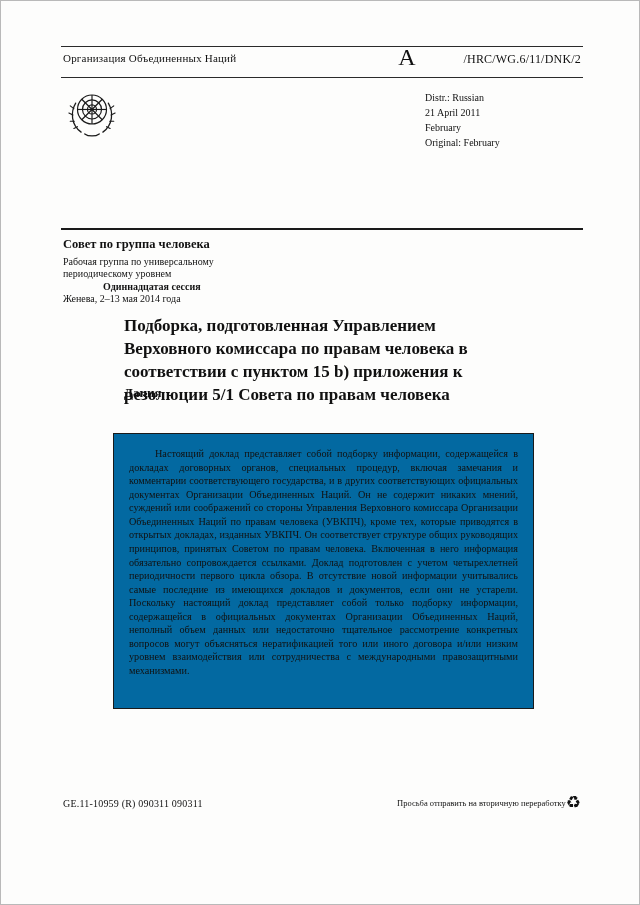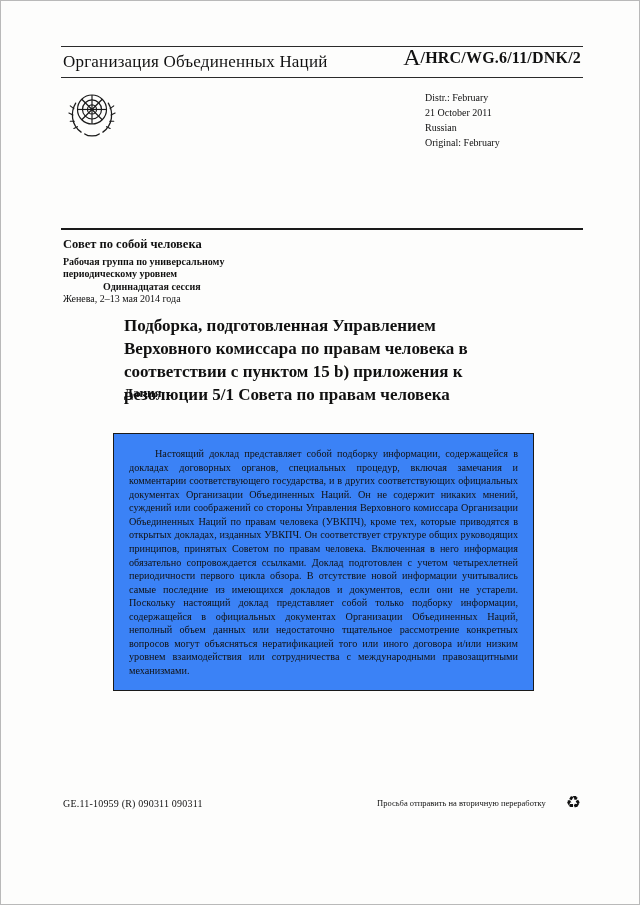--- a/index.html
+++ b/index.html
@@ -14,75 +14,75 @@
     font-family: "Liberation Serif", "DejaVu Serif", serif;
     color: #111;
     overflow: hidden;
   }
   .rule-top    { position: absolute; left: 60px; right: 56px; top: 45px;  border-top: 1px solid #2a2a2a; }
   .rule-mid    { position: absolute; left: 60px; right: 56px; top: 76px;  border-top: 1px solid #2a2a2a; }
   .rule-thick  { position: absolute; left: 60px; right: 56px; top: 227px; border-top: 2.5px solid #1a1a1a; }
 
   .org-name {
     position: absolute; left: 62px; top: 51px;
-    font-size: 17px; letter-spacing: 0.2px;
+    font-size: 11px; letter-spacing: 0.2px;
   }
   .doc-symbol {
     position: absolute; right: 58px; top: 44px;
     white-space: nowrap;
   }
   .doc-symbol .big-a  { font-size: 24px; line-height: 1; vertical-align: -2px; }
-  .doc-symbol .rest   { font-size: 16px; font-weight: bold; letter-spacing: 0.2px; }
+  .doc-symbol .rest   { font-size: 12px; font-weight: normal; letter-spacing: 0.2px; margin-left: 48px; }
 
   .emblem { position: absolute; left: 62px; top: 84px; width: 58px; height: 58px; }
 
   .assembly-title {
     position: absolute; left: 130px; top: 86px;
     font-size: 20px; font-weight: bold; letter-spacing: 0.2px;
   }
   .distr-block {
     position: absolute; left: 424px; top: 89px;
     font-size: 10px; line-height: 1.5;
   }
 
   .session-block { position: absolute; left: 62px; top: 236px; line-height: 1.25; }
   .council-title { font-size: 12.5px; font-weight: bold; margin-bottom: 3px; }
-  .wg-line       { font-size: 10px; font-weight: bold; }
+  .wg-line       { font-size: 10px; font-weight: normal; }
   .session-line  { font-size: 10px; font-weight: bold; padding-left: 40px; }
   .geneva-line   { font-size: 10px; }
 
   .doc-title {
     position: absolute; left: 123px; top: 314px; width: 352px;
     font-size: 17px; font-weight: bold; line-height: 1.35;
   }
   .country-heading {
     position: absolute; left: 123px; top: 384px;
     font-size: 13px; font-weight: bold;
   }
 
   .summary-box {
     position: absolute; left: 112px; top: 432px; width: 421px;
     border: 1.2px solid #1a1a1a;
-    padding: 13px 15px 12px 15px;
-    background: #3b82f6;
+    padding: 13px 15px 30px 15px;
+    background: #0369a1;
   }
   .summary-text {
     font-size: 10.2px; line-height: 1.33;
     text-align: justify;
     text-indent: 26px;
   }
 
   .footer-left {
     position: absolute; left: 62px; top: 797px;
     font-size: 10px; letter-spacing: 0.2px;
   }
   .footer-right {
     position: absolute; right: 58px; top: 793px;
     font-size: 8.5px;
-    display: flex; align-items: center; gap: 20px;
+    display: flex; align-items: center; gap: 0;
   }
   .recycle-glyph { font-size: 17px; line-height: 1; }
 </style>
 </head>
 <body>
 
 <div class="page">
 
   <div class="rule-top"></div>
 
@@ -118,30 +118,30 @@
         <line x1="52" y1="26" x2="56" y2="23"></line>
         <line x1="53" y1="33" x2="57.5" y2="31"></line>
         <line x1="51.5" y1="40" x2="56" y2="40"></line>
         <line x1="48" y1="46" x2="52" y2="48"></line>
       </g>
     </svg>
   </div>
 
 
   <div class="distr-block">
-    <div>Distr.: February</div>
-    <div>21 October 2011</div>
-    <div>Russian</div>
+    <div>Distr.: Russian</div>
+    <div>21 April 2011</div>
+    <div>February</div>
     <div>Original: February</div>
   </div>
 
   <div class="rule-thick"></div>
 
   <div class="session-block">
-    <div class="council-title">Совет по собой человека</div>
+    <div class="council-title">Совет по группа человека</div>
     <div class="wg-line">Рабочая группа по универсальному</div>
     <div class="wg-line">периодическому уровнем</div>
     <div class="session-line">Одиннадцатая сессия</div>
     <div class="geneva-line">Женева, 2–13 мая 2014 года</div>
   </div>
 
   <div class="doc-title">Подборка, подготовленная Управлением Верховного комиссара по правам человека в соответствии с пунктом 15 b) приложения к резолюции 5/1 Совета по правам человека</div>
 
   <div class="country-heading">Дания</div>
 

